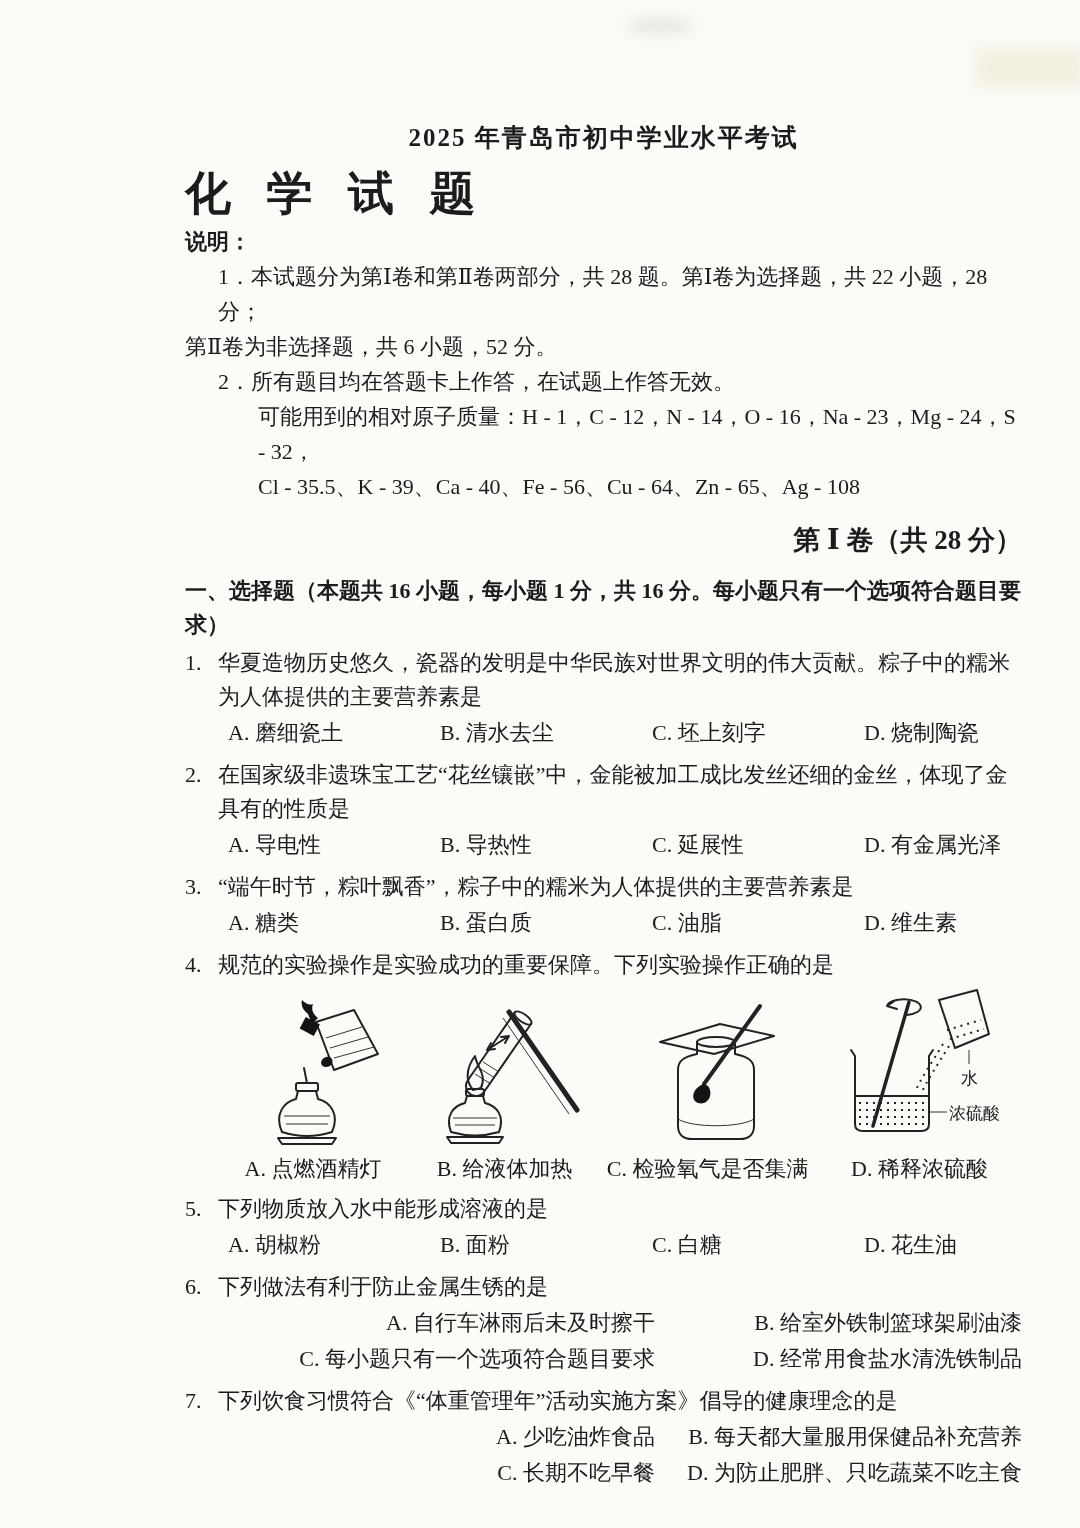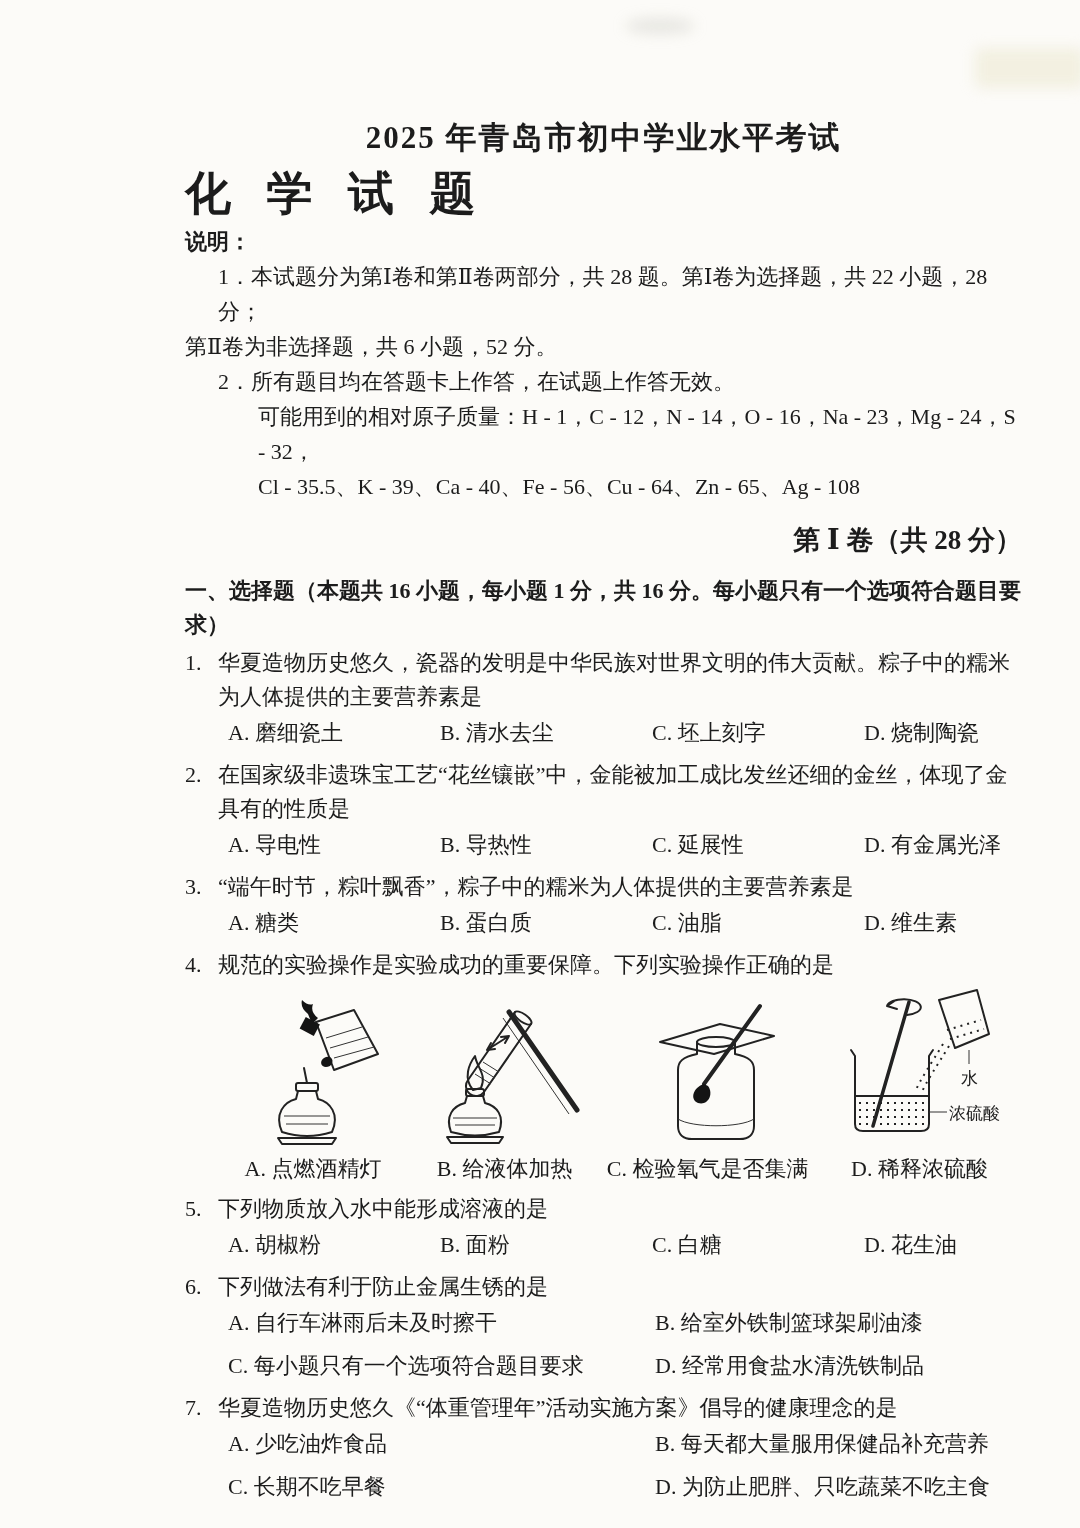--- a/index.html
+++ b/index.html
@@ -10,37 +10,37 @@
     color:#1c1c1c;
     font-family:"Liberation Serif","DejaVu Serif",serif;
     font-size:22px;line-height:34px;
     box-sizing:border-box;
     padding:118px 58px 40px 185px;
     overflow:hidden;
   }
   .artifact{position:absolute;border-radius:50%;filter:blur(7px);pointer-events:none;}
   .a1{left:625px;top:18px;width:70px;height:16px;background:rgba(180,180,170,.28);}
   .a2{left:975px;top:48px;width:110px;height:40px;background:rgba(235,232,205,.55);border-radius:6px;}
-  .title1{text-align:center;font-size:31px;font-weight:bold;line-height:40px;letter-spacing:2px;}
+  .title1{text-align:center;font-size:25px;font-weight:bold;line-height:40px;letter-spacing:2px;}
   .title2{text-align:left;font-size:46px;font-weight:bold;line-height:60px;letter-spacing:12px;margin-top:6px;}
   .meta{text-align:center;font-size:21px;margin:20px 0 12px;}
   .notes div{min-height:35px;line-height:35px;}
   .bold{font-weight:bold;}
   .ind1{padding-left:33px;}
   .ind2{padding-left:73px;}
   .sec-title{text-align:right;font-size:27px;font-weight:bold;margin:14px 0 12px;line-height:44px;}
   .sec-intro{font-weight:bold;margin-bottom:4px;}
   .q{margin-bottom:4px;}
   .stem{position:relative;padding-left:33px;}
   .qnum{position:absolute;left:0;top:0;}
   .opts{margin:2px 0 8px;}
   .c4{display:flex;padding-left:43px;}
   .c4 .opt{width:212px;flex:none;}
   .c4 .opt:last-child{width:auto;flex:1;}
-  .c2{display:grid;grid-template-columns:427px 1fr;padding-left:43px;row-gap:9px;}
+  .c2{display:grid;grid-template-columns:427px 1fr;padding-left:43px;row-gap:2px;text-align:right;}
   .figs{display:flex;align-items:flex-end;padding:6px 0 2px 30px;}
   .fig{display:flex;flex-direction:column;align-items:center;}
   .fig svg{display:block;}
   .figcap{margin-top:4px;white-space:nowrap;}
   .fig-a{width:215px;}
   .fig-b{width:205px;}
   .fig-c{width:240px;}
   .fig-d{width:210px;}
   svg .ln{stroke:#222;fill:none;stroke-width:2;stroke-linecap:round;stroke-linejoin:round;}
   svg .thin{stroke:#333;fill:none;stroke-width:1;}
@@ -206,21 +206,21 @@
       <span class="opt">A. 自行车淋雨后未及时擦干</span>
       <span class="opt">B. 给室外铁制篮球架刷油漆</span>
       <span class="opt">C. 每小题只有一个选项符合题目要求</span>
       <span class="opt">D. 经常用食盐水清洗铁制品</span>
     </div>
   </div>
 
   <div class="q">
     <div class="stem">
       <span class="qnum">7.</span>
-      <span>华夏造物历史悠久《“体重管理年”活动实施方案》倡导的健康理念的是</span>
+      <span>下列饮食习惯符合《“体重管理年”活动实施方案》倡导的健康理念的是</span>
     </div>
     <div class="opts c2">
       <span class="opt">A. 少吃油炸食品</span>
       <span class="opt">B. 每天都大量服用保健品补充营养</span>
       <span class="opt">C. 长期不吃早餐</span>
       <span class="opt">D. 为防止肥胖、只吃蔬菜不吃主食</span>
     </div>
   </div>
 
 </div>

